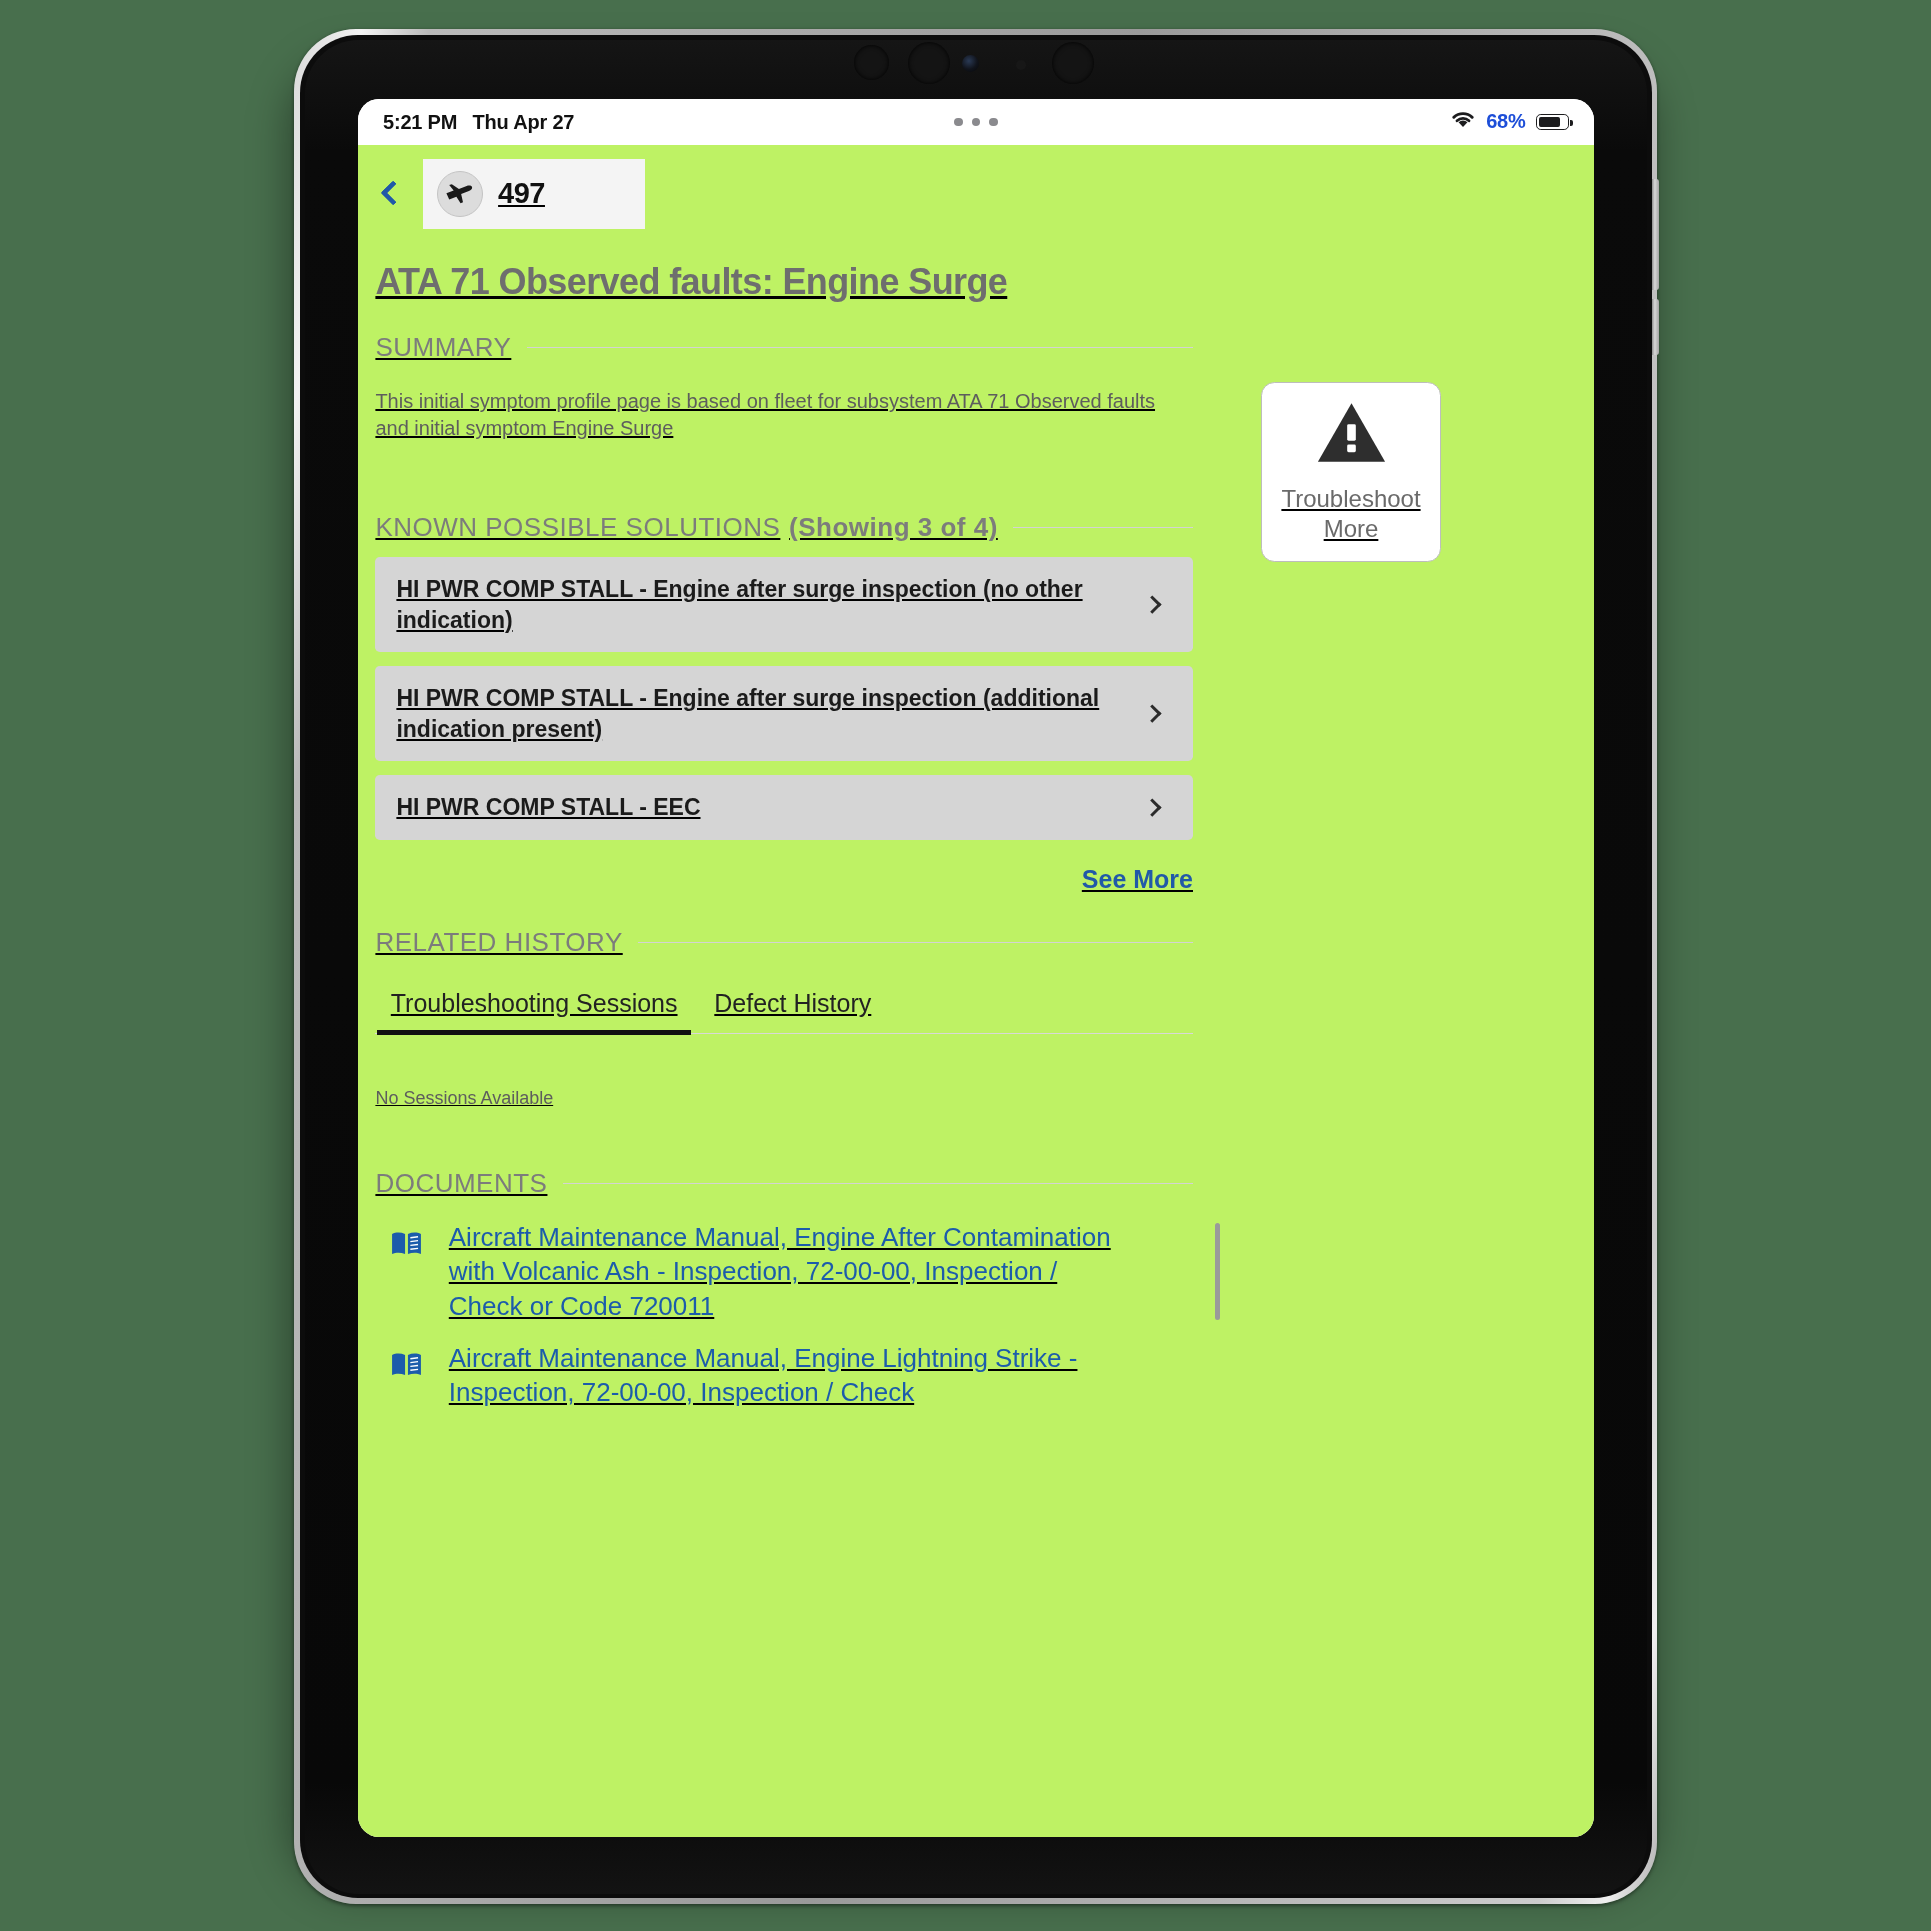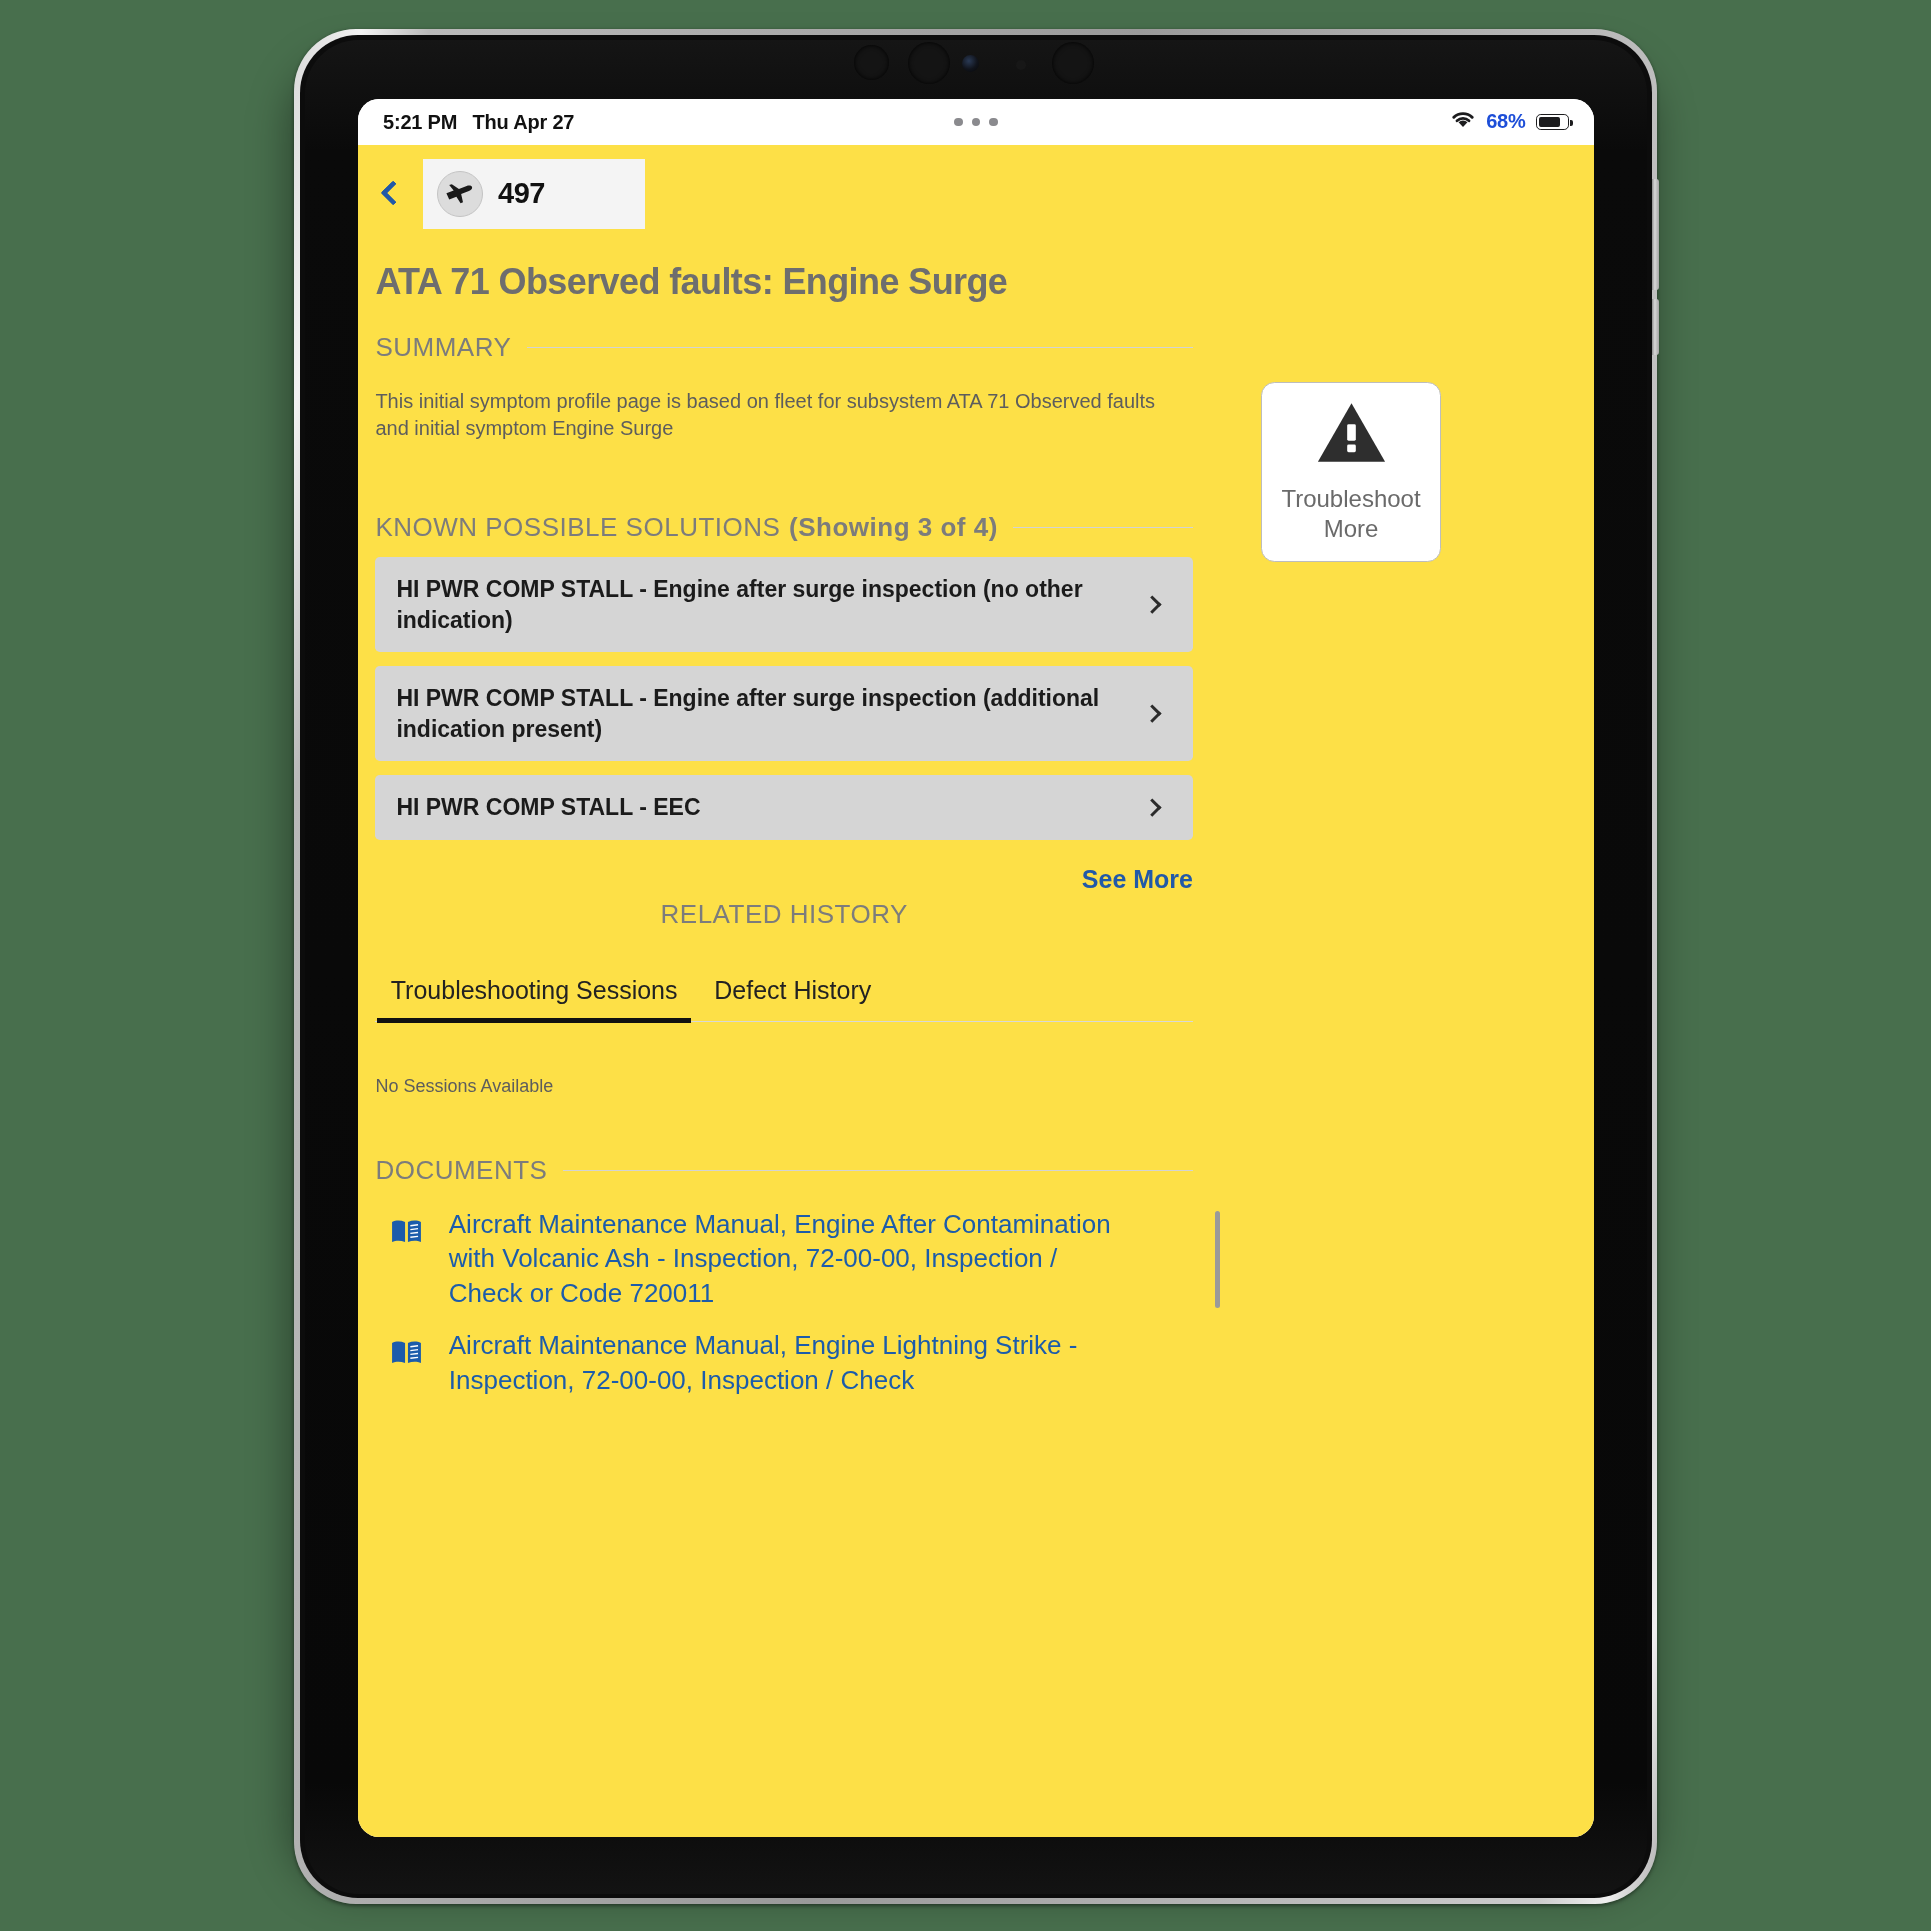--- a/index.html
+++ b/index.html
@@ -94,21 +94,21 @@
   .batt::after {
     content:""; position:absolute; right:-4.8px; top:4.8px;
     width:2.9px; height:6.8px; background:#1c1c1e; border-radius:0 1.9px 1.9px 0;
   }
   .batt-fill {
     position: absolute; left: 1.9px; top: 1.9px; bottom: 1.9px;
     width: 68%; background: #1c1c1e; border-radius: 1.9px;
   }
 
   
-  .app { position: relative; height: calc(100% - 46px); background:#fde047; }
+  .app { position: relative; height: calc(100% - 46px); background:#bef264;text-decoration:underline; }
 
   
   .appbar {
     display: flex; align-items: center;
     padding: 13.5px 0 13.5px 13.5px;
     gap: 7.7px;
   }
   .back-btn {
     width: 44px; height: 50px;
     display:flex; align-items:center; justify-content:center;
@@ -181,21 +181,21 @@
     border-top: 3.9px solid #2b2b2b; border-right: 3.9px solid #2b2b2b;
     transform: rotate(45deg);
     margin-right: 13.5px; flex: 0 0 auto;
   }
 
   .see-more-row { display: flex; justify-content: flex-end; margin-top: 25px; }
   .see-more {
     font-size: 25px; color: #2159a8; font-weight: bold; cursor: pointer;
   }
 
-  .rh-head { margin-top: 5px; flex-direction: column; }
+  .rh-head { margin-top: 33px; }
 
   .tabs {
     display: flex; gap: 33px; margin-top: 27px;
     border-bottom: 1.9px solid #d8d8d8;
     padding-left: 13.5px;
   }
   .tab {
     font-size: 25px; color: #222; padding: 3.9px 1.9px 15.4px 1.9px;
     cursor: pointer; position: relative;
   }

